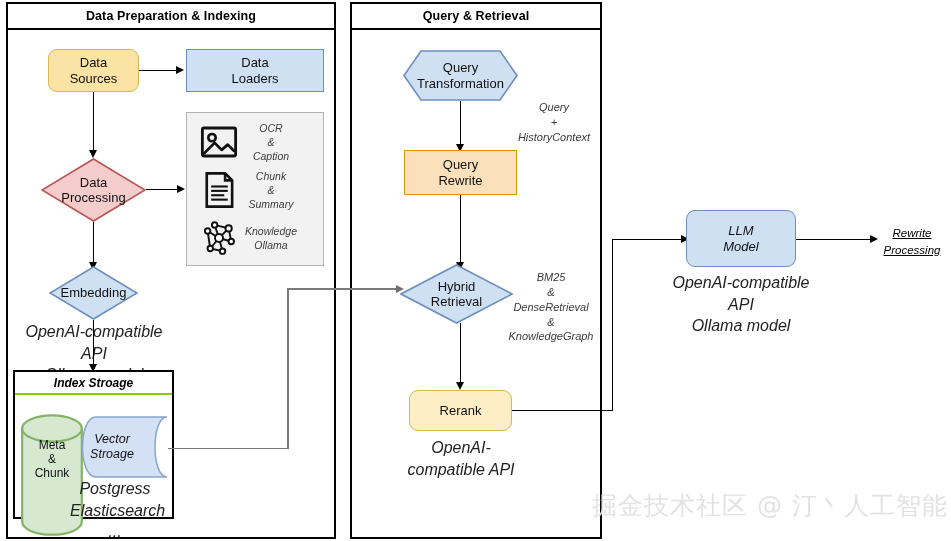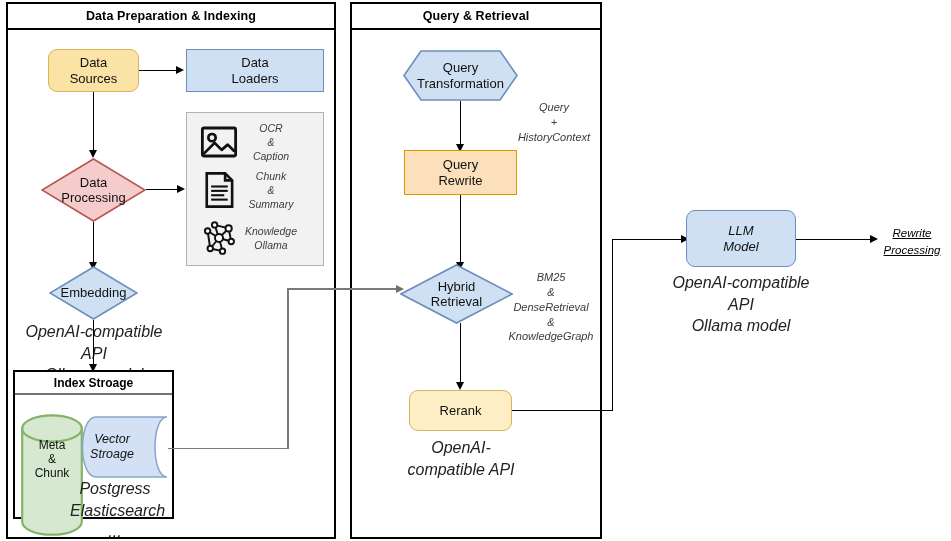--- a/index.html
+++ b/index.html
@@ -39,22 +39,22 @@
   .ar-right{border-left:8px solid #000;border-top:4.5px solid transparent;border-bottom:4.5px solid transparent;}
   .ar-right-grey{border-left:8px solid #6f6f6f;border-top:4.5px solid transparent;border-bottom:4.5px solid transparent;}
   .ar-down{border-top:8px solid #000;border-left:4.5px solid transparent;border-right:4.5px solid transparent;}
 
   .panel{position:absolute;background:#f2f2f2;border:1.4px solid #b3b3b3;box-sizing:border-box;}
   .panel-row{position:absolute;display:flex;align-items:center;}
   .panel-ico{width:42px;height:42px;flex:0 0 42px;}
   .panel-txt{font-style:italic;font-size:10.5px;color:#3d3d3d;line-height:1.35;text-align:center;width:62px;margin-left:0;}
 
   .storebox{position:absolute;border:2px solid #000;background:#fff;box-sizing:border-box;}
-  .storebox .sb-title{position:absolute;left:0;right:0;top:0;height:23px;border-bottom:2px solid #737373;
-      display:flex;align-items:center;justify-content:center;font-size:12px;font-weight:bold;color:#000;box-sizing:border-box;}
+  .storebox .sb-title{position:absolute;left:0;right:0;top:0;height:23px;border-bottom:2px solid #84cc16;
+      display:flex;align-items:center;justify-content:center;font-size:12px;font-weight:bold;color:#000;box-sizing:border-box;font-style:italic;}
 
   .cyl{position:absolute;}
   .cylabel{position:absolute;inset:0;display:flex;align-items:center;justify-content:center;flex-direction:column;
       font-size:12px;color:#111;line-height:1.15;}
 
   .tape{position:absolute;font-style:italic;}
   .tapelabel{position:absolute;inset:0;display:flex;align-items:center;justify-content:center;
       text-align:center;font-size:12.5px;color:#111;line-height:1.18;padding-right:16px;box-sizing:border-box;}
 
   .outlabel{position:absolute;font-style:italic;font-size:11.5px;color:#000;text-align:center;line-height:1.45;}
@@ -276,14 +276,15 @@
 Ollama model</div>
 
   <div class="ln lnh" style="left:796px;top:239px;width:79px;"></div>
   <div class="arrow ar-right" style="left:870px;top:234.5px;"></div>
 
   <div class="outlabel" style="left:874px;top:225px;width:76px;">
     <span>Rewrite</span>
     <span>Processing</span>
   </div>
 
+  <div class="wm" style="left:592px;top:489px;">掘金技术社区 @ 汀丶人工智能</div>
 
 </div>
 
 </body></html>

